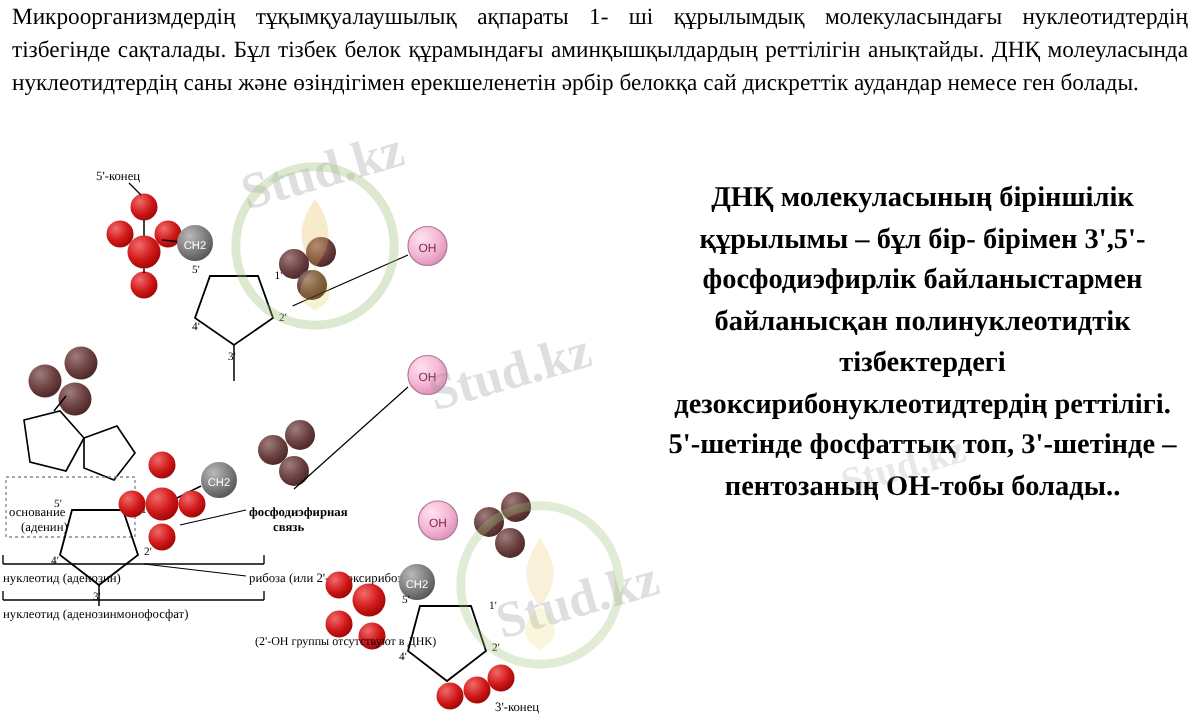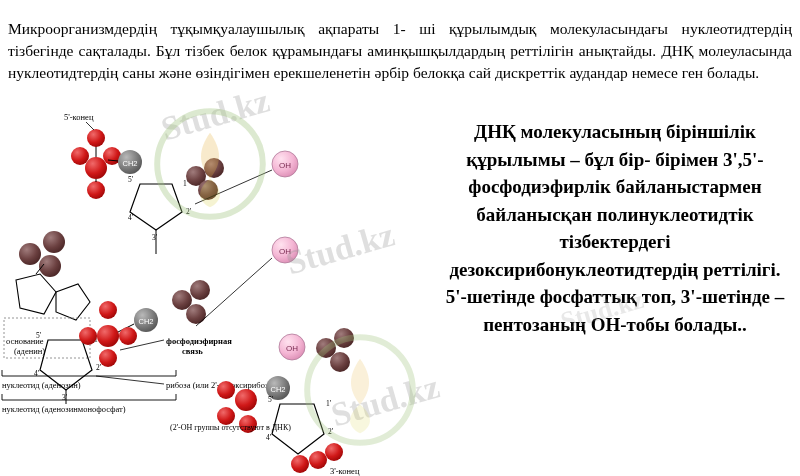--- a/index.html
+++ b/index.html
@@ -12,21 +12,21 @@
     height: 476px;
     position: relative;
     overflow: hidden;
     font-family: "Liberation Serif", serif;
     color: #000000;
   }
   
   .top-text {
     position: absolute;
     left: 8px;
-    top: 18px;
+    top: 1px;
     width: 784px;
     font-size: 15.5px;
     line-height: 1.42;
     text-align: justify;
     text-justify: inter-word;
   }
   
   .right-text {
     position: absolute;
     left: 440px;

